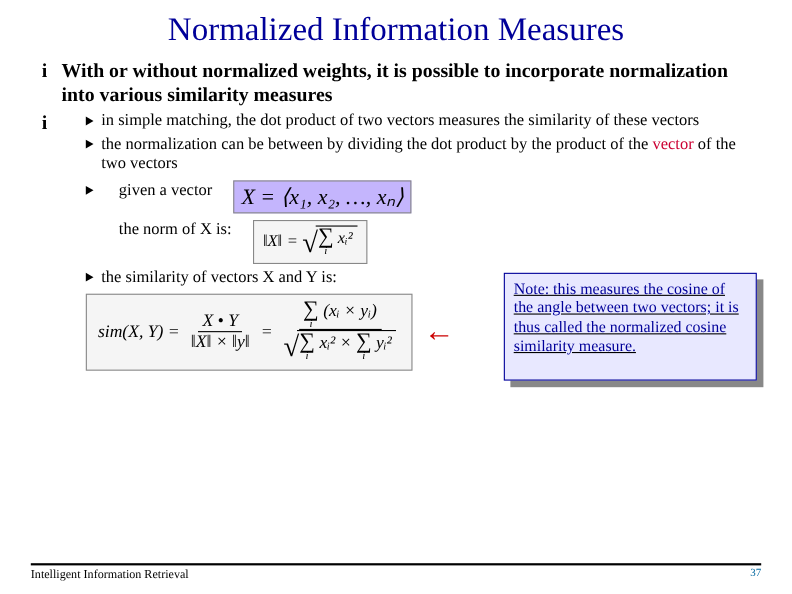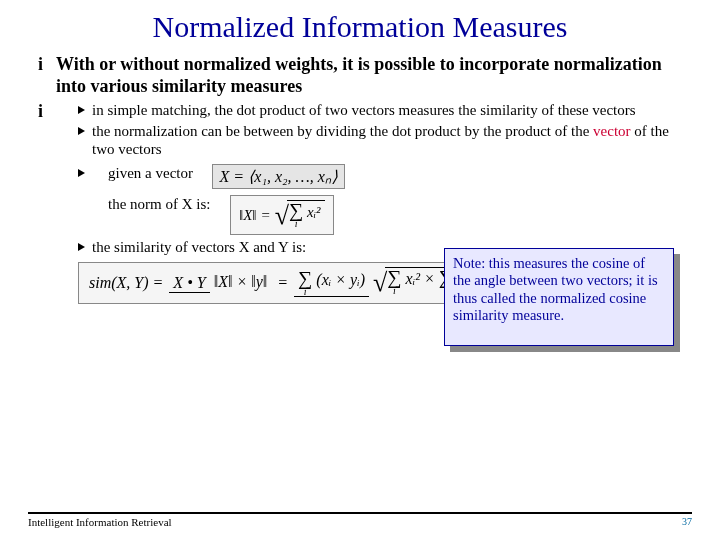--- a/index.html
+++ b/index.html
@@ -81,23 +81,23 @@
     gap: 6px;
     margin: 6px 0 2px 16px;
   }
   .formula {
     font-style: italic;
     font-family: "Times New Roman", serif;
     white-space: nowrap;
   }
   .formula-box {
     padding: 2px 6px;
-    background: #e5e5e5;
+    background: #c4b5fd;
     border: 1px solid #888;
-    font-size: 16px;
+    font-size: 20px;
   }
   .formula-normbox {
     border: 1px solid #888;
     background: #f5f5f5;
     padding: 4px 8px;
     font-size: 15px;
     display: flex;
     align-items: center;
     gap: 4px;
   }
@@ -118,22 +118,23 @@
     display: inline-flex;
     flex-direction: column;
     align-items: center;
     font-size: 16px;
     line-height: 0.9;
   }
   .sum-stack .sigma { font-size: 20px; }
   .sum-stack .sub { font-size: 10px; font-style: italic; }
   .note-box-wrap {
     position: absolute;
-    right: 46px;
+    right: 32px;
     top: 248px;
+    text-decoration: underline;
   }
   .note-shadow {
     position: absolute;
     left: 6px;
     top: 6px;
     width: 230px;
     height: 98px;
     background: #888;
   }
   .note-box {
@@ -160,21 +161,21 @@
     background: #f5f5f5;
     padding: 4px 10px;
     font-size: 16px;
     display: flex;
     align-items: center;
     gap: 6px;
     font-style: italic;
   }
   .frac {
     display: inline-flex;
-    flex-direction: row;
+    flex-direction: column;
     align-items: center;
     vertical-align: middle;
   }
   .frac .num { padding: 0 4px; border-bottom: 1px solid #000; }
   .frac .den { padding: 0 4px 2px 4px; }
   .red-arrow {
     color: #cc0000;
     font-size: 28px;
     font-weight: bold;
   }

